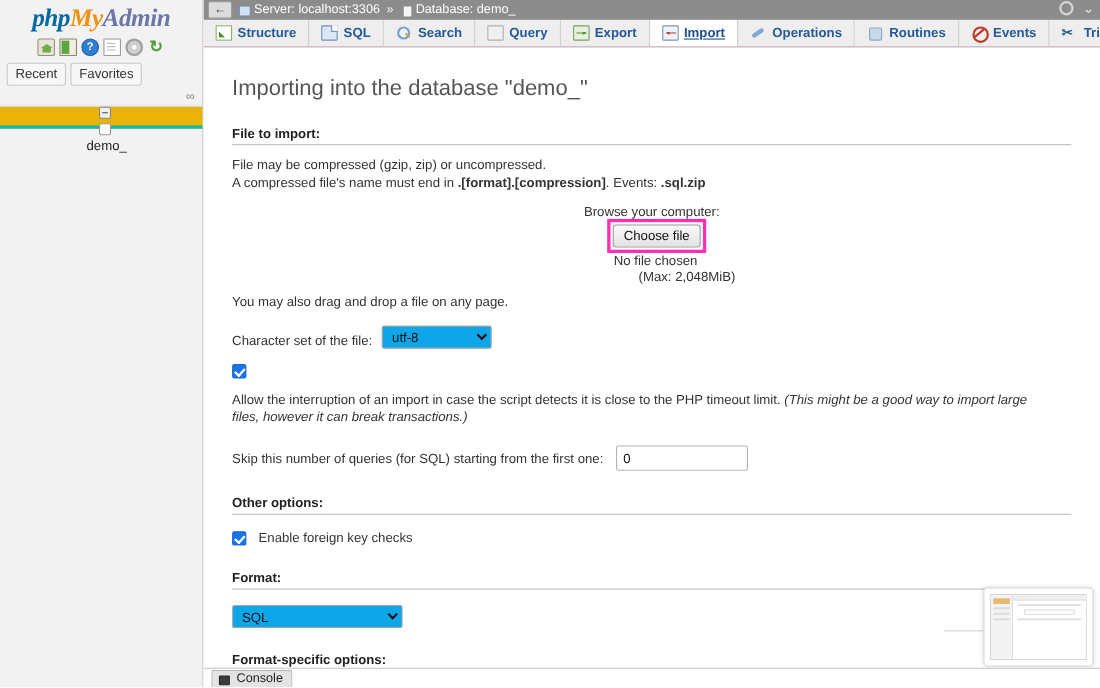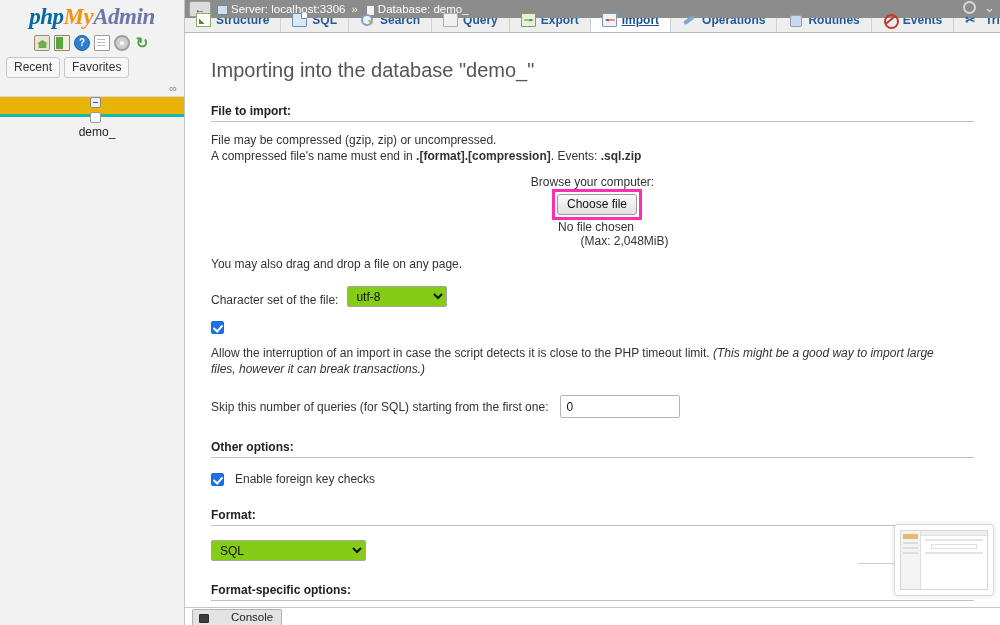--- a/index.html
+++ b/index.html
@@ -140,21 +140,21 @@
     display: flex; gap: 8px; align-items: center;
   }
   .sb-gear {
     width:13px;height:13px;border-radius:50%;border:2px solid #d7d7d7;
     position:relative;
   }
   .sb-gear::after{content:"";position:absolute;left:3.5px;top:3.5px;width:2px;height:2px;background:#8c8c8c;border-radius:50%;}
   .sb-collapse { color:#e2e2e2; font-size:13px; line-height:13px; }
 
   .tabbar {
-    height: 15px;
+    height: 25px;
     background: #f9a8d4;
     display: flex; align-items: flex-end;
     padding-left: 0px;
     border-bottom: 1px solid #b9b9b9;
   }
   .tab {
     height: 25px;
     display: flex; align-items: center; gap: 5px;
     padding: 0 11px;
     background: #eeeeee;
@@ -243,21 +243,21 @@
     cursor: pointer;
     line-height: 14px;
   }
   .nofile { margin-left: 7px; color:#333; font-size:12px; }
   .maxsize { margin-left: 64px; color:#333; font-size:12px; }
 
   select.pma {
     font-family: "Liberation Sans", sans-serif;
     font-size: 12px;
     border: 1px solid #a6a6a6;
-    background: #84cc16;
+    background: #0ea5e9;
     border-radius: 2px;
     padding: 2px 4px;
     color: #111;
     height: 21px;
   }
   input.pma-text {
     font-family: "Liberation Sans", sans-serif;
     font-size: 12px;
     border: 1px solid #b5b5b5;
     background: #fff;
@@ -294,21 +294,21 @@
   }
   .console-btn {
     position: absolute; left: 7px; top: 1px;
     background: #e3e3e3;
     border: 1px solid #b2b2b2;
     border-bottom: none;
     border-radius: 2px 2px 0 0;
     font-size: 11.5px;
     color: #222;
     padding: 1px 8px 2px 6px;
-    display: flex; align-items: flex-end; gap: 22px;
+    display: flex; align-items: flex-end; gap: 6px;
     cursor: pointer;
   }
   .console-glyph {
     width: 10px; height: 9px; background:#3b3b3b;
     border: 1px solid #2a2a2a; border-radius:1px;
     display:inline-block;
   }
 
   
   .thumb {

